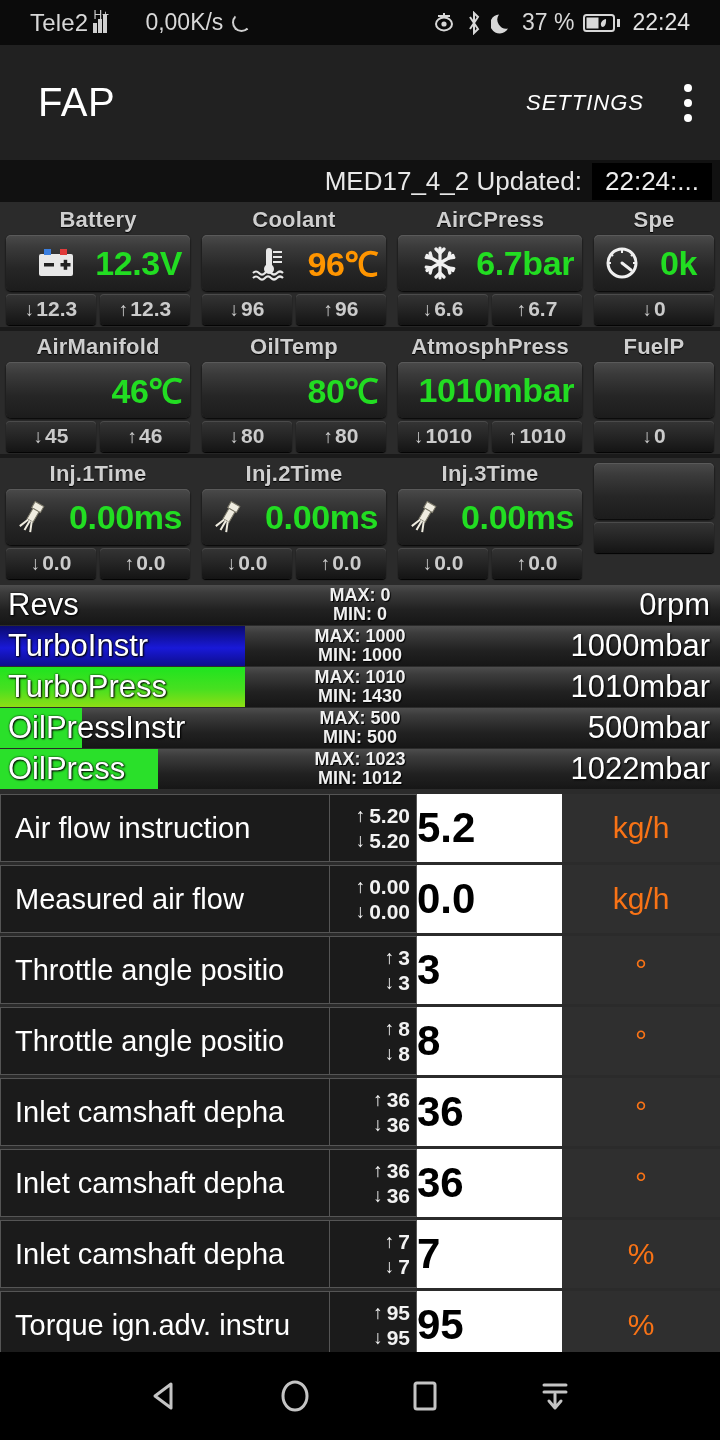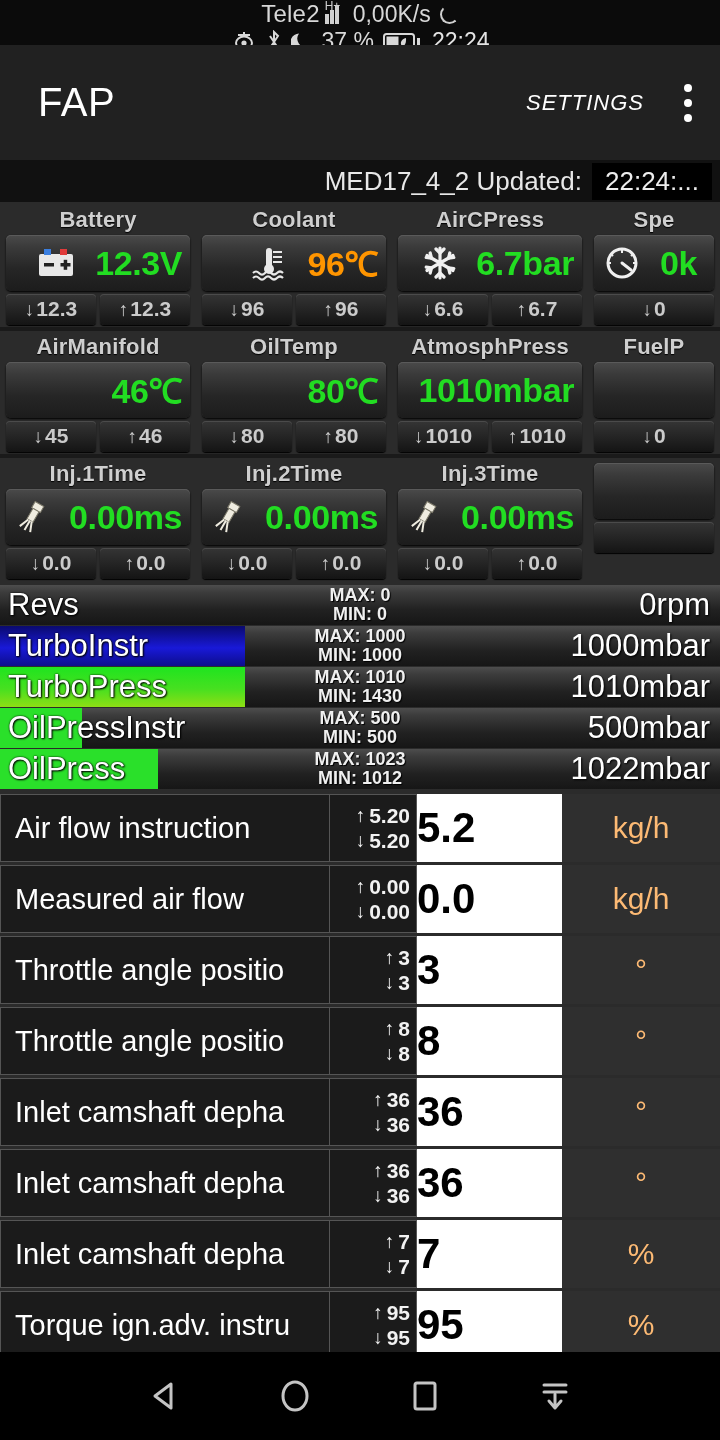--- a/index.html
+++ b/index.html
@@ -1,28 +1,28 @@
 <!DOCTYPE html>
 <html><head>
 <meta charset="utf-8">
 <style>
   * { margin:0; padding:0; box-sizing:border-box; }
   html,body { width:720px; height:1440px; background:#000; overflow:hidden; }
   body { font-family:"Liberation Sans", sans-serif; color:#fff; -webkit-font-smoothing:antialiased; }
 
   
-  .statusbar{height:45px;background:#0b0b0b;display:flex;align-items:center;justify-content:space-between;padding:0 30px;flex-direction:column;}
+  .statusbar{height:45px;background:#0b0b0b;display:flex;align-items:center;justify-content:space-between;padding:0 30px;}
   .sb-left{display:flex;align-items:center;gap:9px;}
   .sb-carrier{font-size:24px;color:#d8d8d8;letter-spacing:.2px;}
   .sig{display:flex;align-items:flex-end;gap:1px;height:20px;position:relative;margin-left:-4px;}
   .sig i{display:block;width:4px;background:#d0d0d0;}
   .sig i:nth-child(1){height:6px}.sig i:nth-child(2){height:10px}
   .sig i:nth-child(3){height:14px}.sig i:nth-child(4){height:18px}
   .hplus{font-size:12px;color:#d0d0d0;line-height:9px;position:absolute;top:-2px;left:0;}
-  .sb-rate{font-size:23px;color:#d8d8d8;}
+  .sb-rate{font-size:23px;color:#d8d8d8;margin-left:24px;}
   .spinner{width:19px;height:19px;border:2.4px solid #cfcfcf;border-radius:50%;border-top-color:transparent;border-right-color:transparent;}
   .sb-right{display:flex;align-items:center;gap:9px;}
   .sb-right svg{display:block;}
   .sb-batt-pct{font-size:23px;color:#d8d8d8;}
   .sb-clock{font-size:23px;color:#e4e4e4;margin-left:2px;}
 
   
   .appbar{height:115px;background:#212121;display:flex;align-items:center;padding:0 16px 0 38px;gap:20px;}
   .app-title{font-size:40px;font-weight:400;color:#fff;letter-spacing:.5px;}
   .appbar-right{margin-left:auto;display:flex;align-items:center;gap:24px;}
@@ -78,21 +78,21 @@
   .tname span{font-size:29px;color:#fff;white-space:nowrap;}
   .tmm{flex:0 0 87px;max-width:87px;background:#1b1b1b;border:1px solid #555;border-left:none;
        display:flex;flex-direction:column;justify-content:center;padding:4px 6px 4px 2px;overflow:hidden;}
   .tmm div{font-size:21px;font-weight:bold;color:#f2f2f2;display:flex;align-items:center;
            justify-content:flex-end;line-height:25px;white-space:nowrap;}
   .tmm div .ar{font-size:19px;margin-right:4px;margin-left:0;}
   .tval{flex:0 0 145px;max-width:145px;background:#fff;display:flex;align-items:center;
         padding-right:2px;overflow:hidden;}
   .tval span{font-size:42px;font-weight:bold;color:#000;white-space:nowrap;}
   .tunit{flex:1;background:#2f2f2f;display:flex;align-items:center;justify-content:center;}
-  .tunit span{font-size:30px;color:#fdba74;}
+  .tunit span{font-size:30px;color:#f97316;}
 
   
   .navbar{position:absolute;left:0;bottom:0;width:720px;height:88px;background:#000;
           display:flex;align-items:center;justify-content:space-around;padding:0 100px;}
   .navbtn{width:64px;height:64px;display:flex;align-items:center;justify-content:center;}
   .scroller{height:1440px;display:flex;flex-direction:column;}
 </style>
 </head>
 <body>
 

